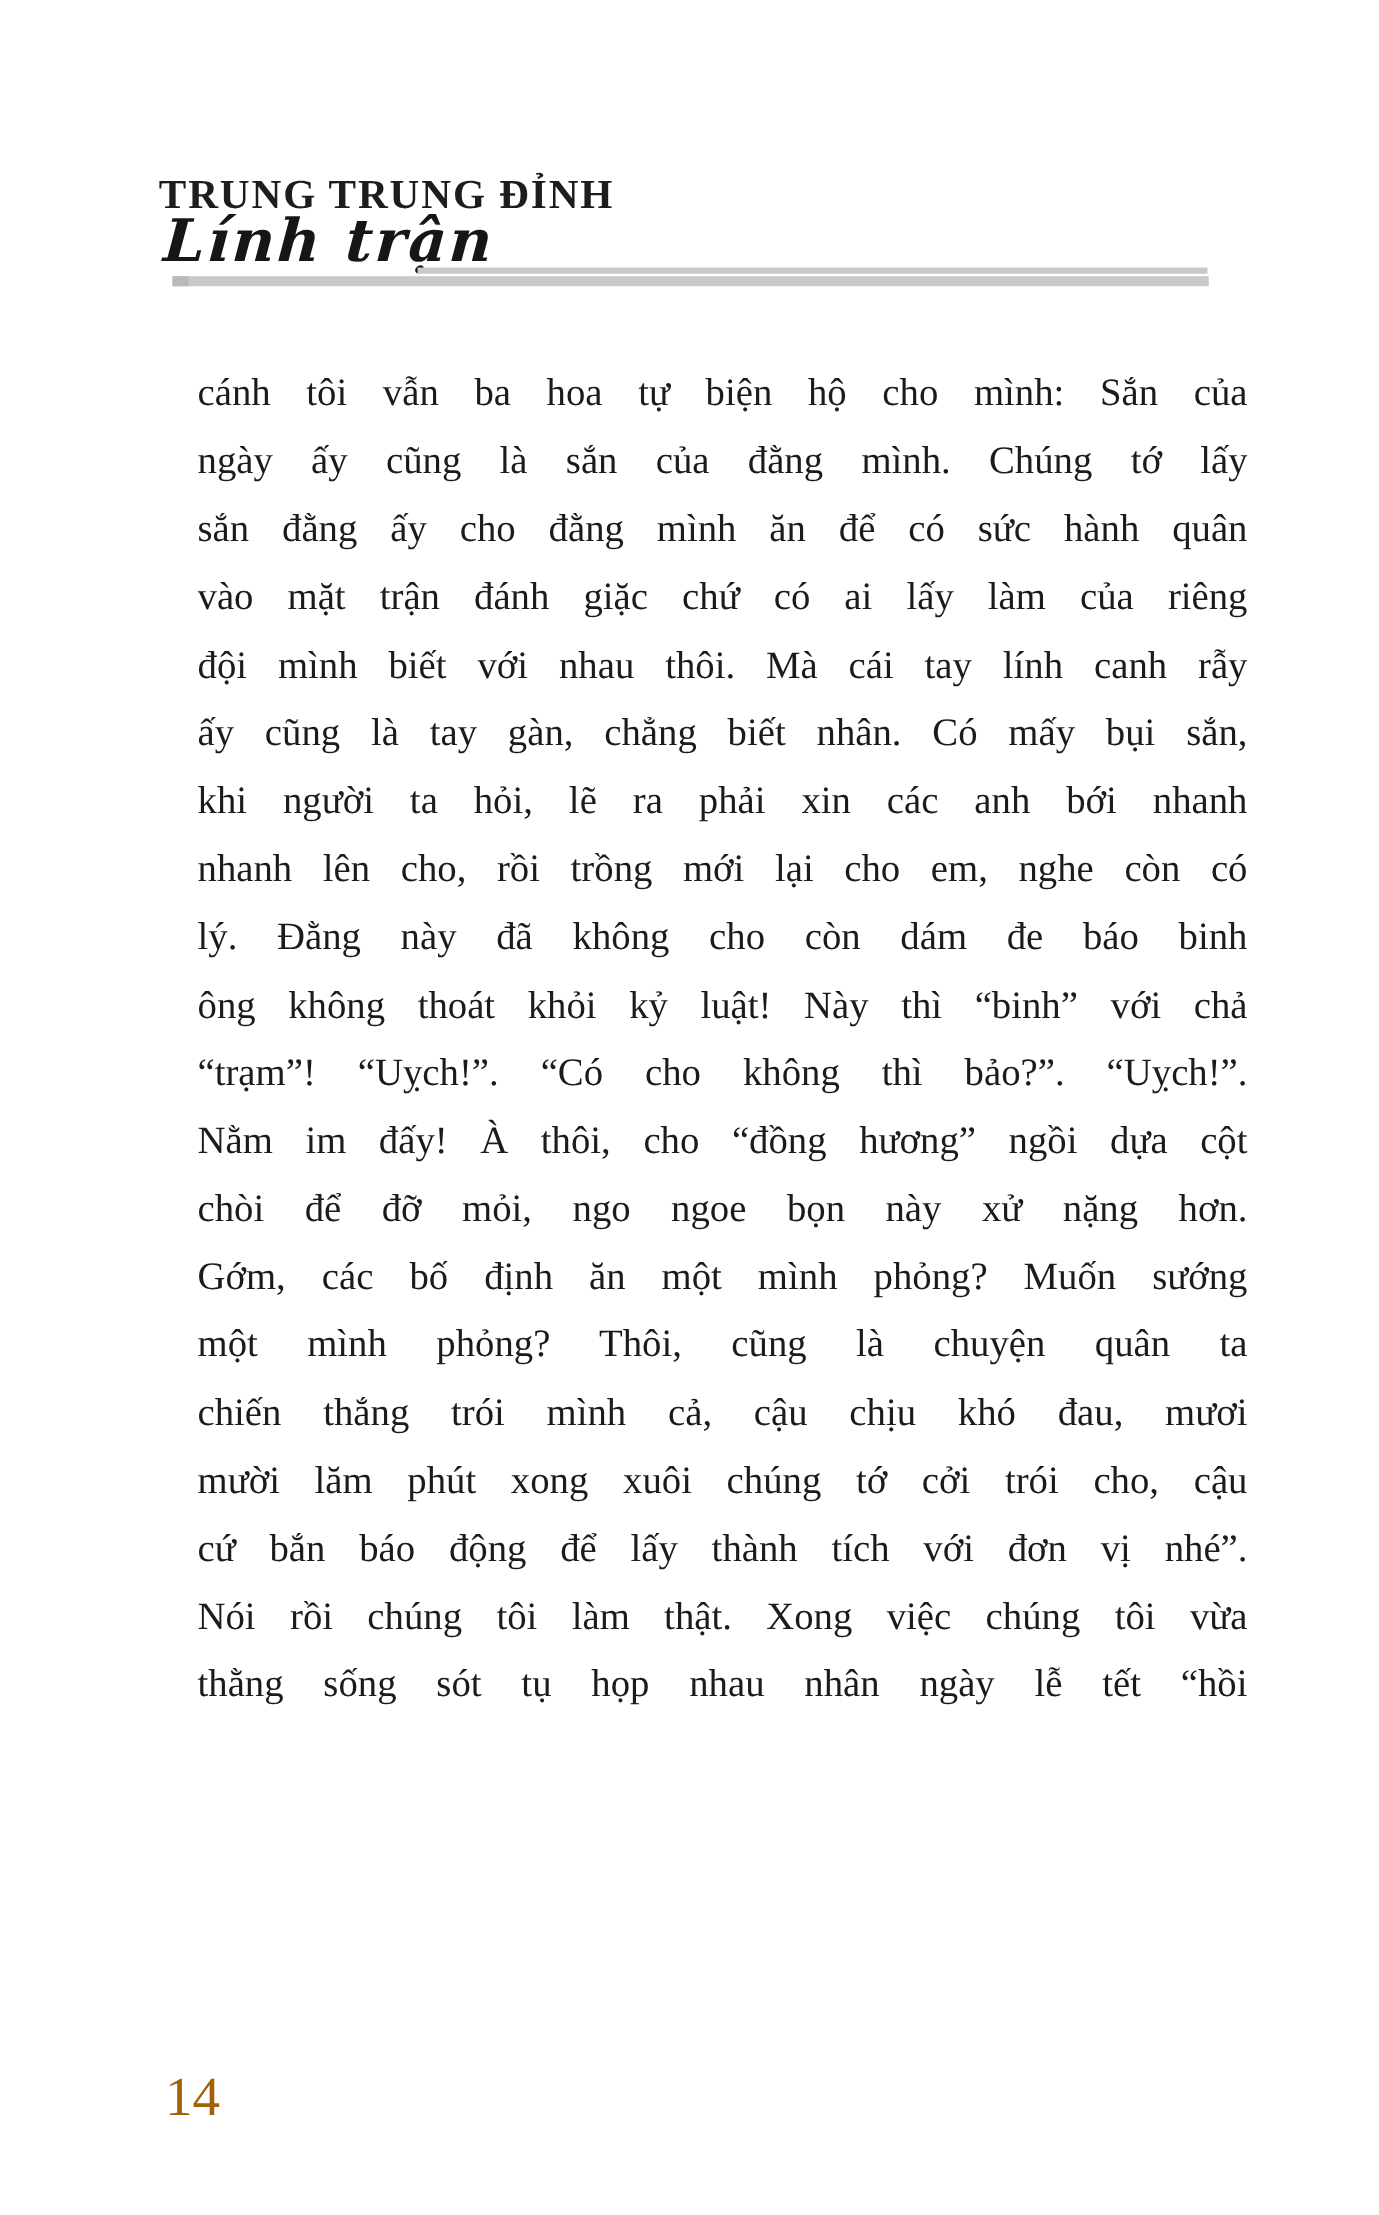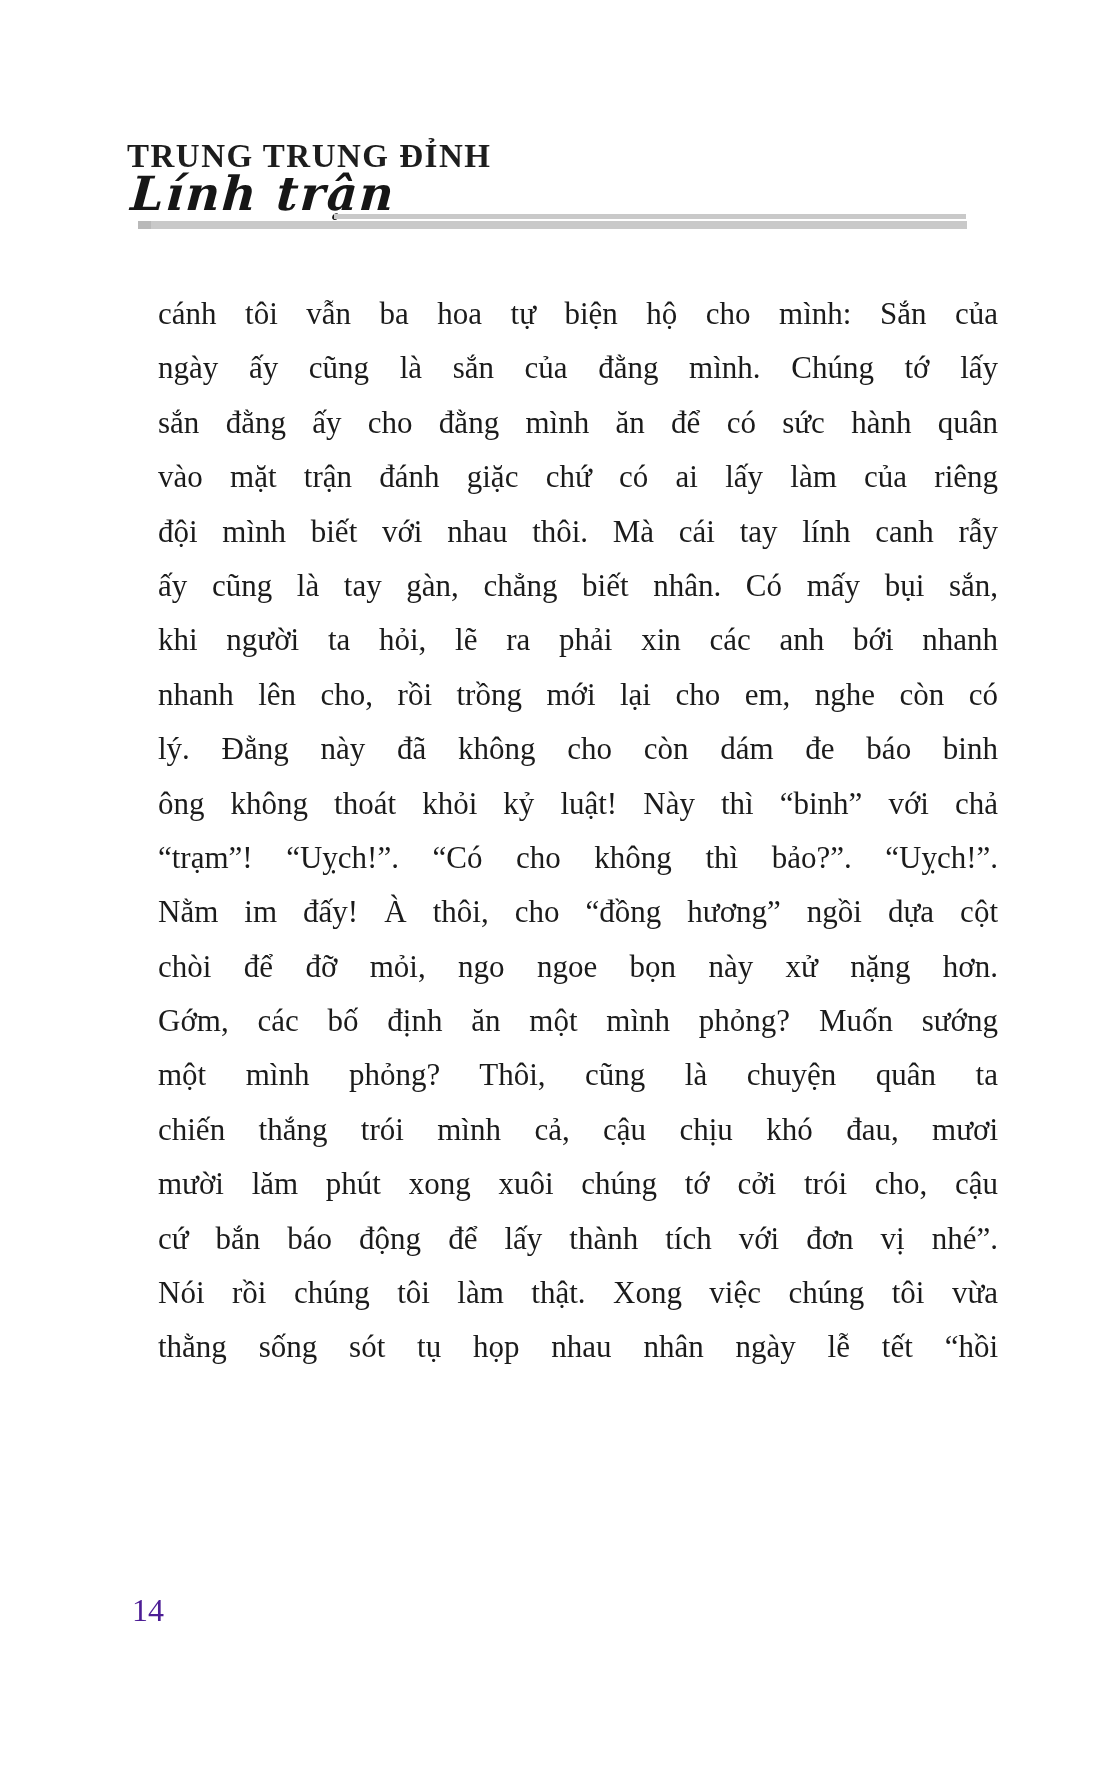--- a/index.html
+++ b/index.html
@@ -58,23 +58,23 @@
   .body-text .line{
     height:54.4px;
     line-height:54.4px;
     text-align:justify;
     text-align-last:justify;
     white-space:normal;
     overflow:hidden;
   }
   
   .page-number{
-    position:absolute;left:132px;top:1588px;
-    font-size:32px;line-height:44px;
-    color:#4c1d95;
+    position:absolute;left:132px;top:1656px;
+    font-size:44px;line-height:44px;
+    color:#a16207;
   }
 </style>
 </head>
 <body>
 
 <div class="page">
 
   <div class="author">TRUNG TRUNG ĐỈNH</div>
 
   <div class="title-script">Lính trận</div>

